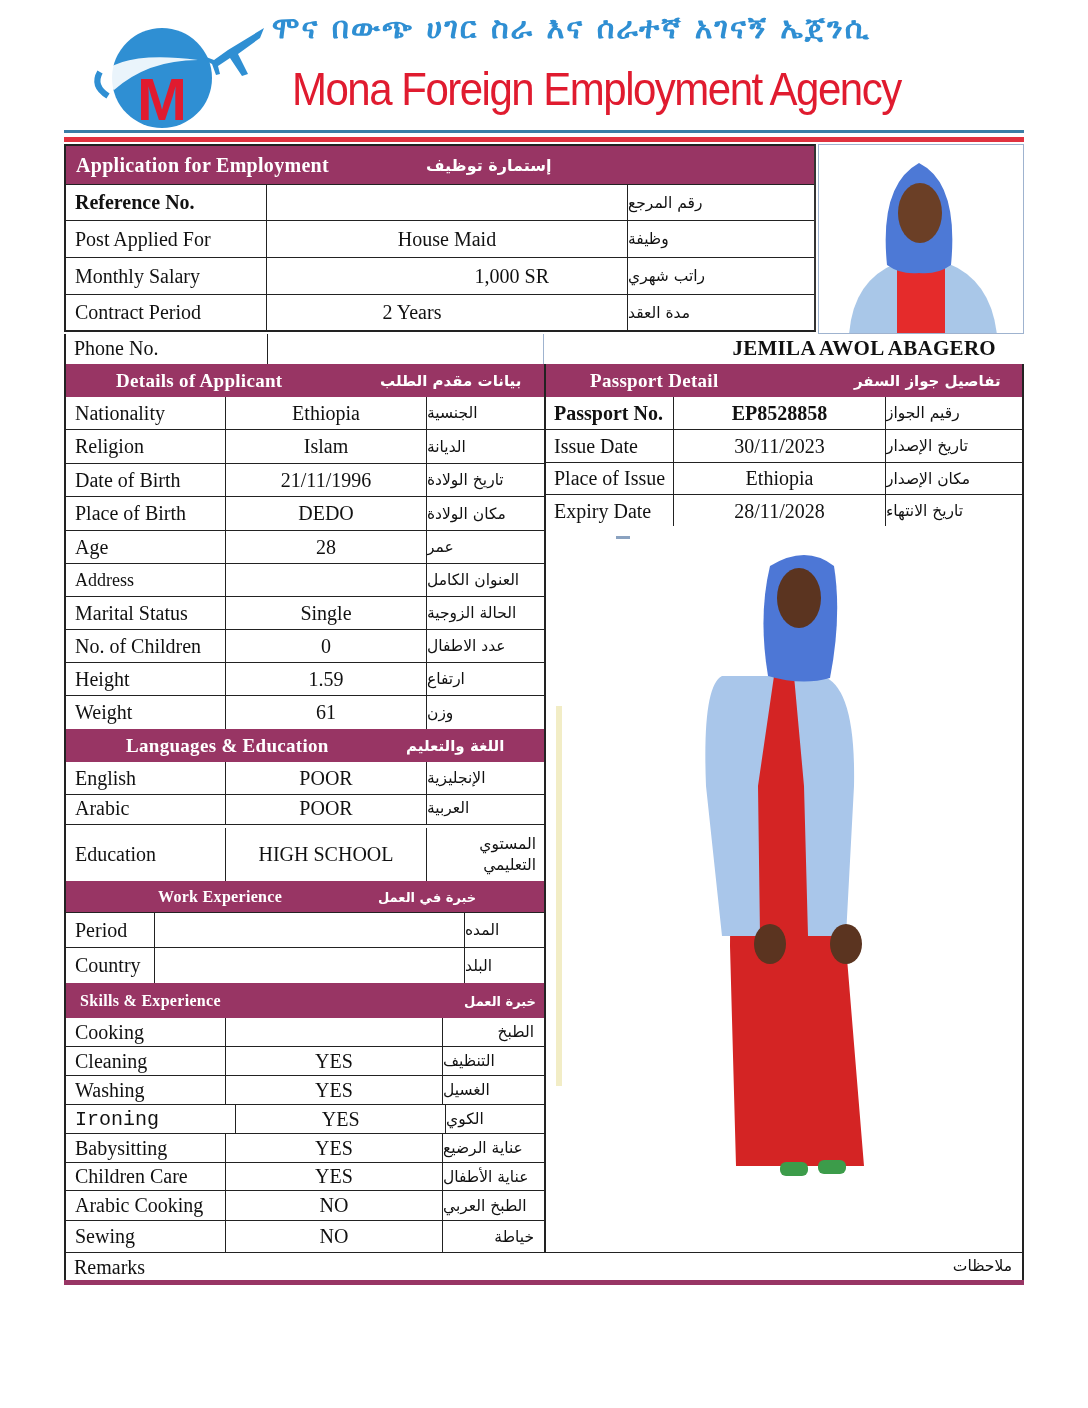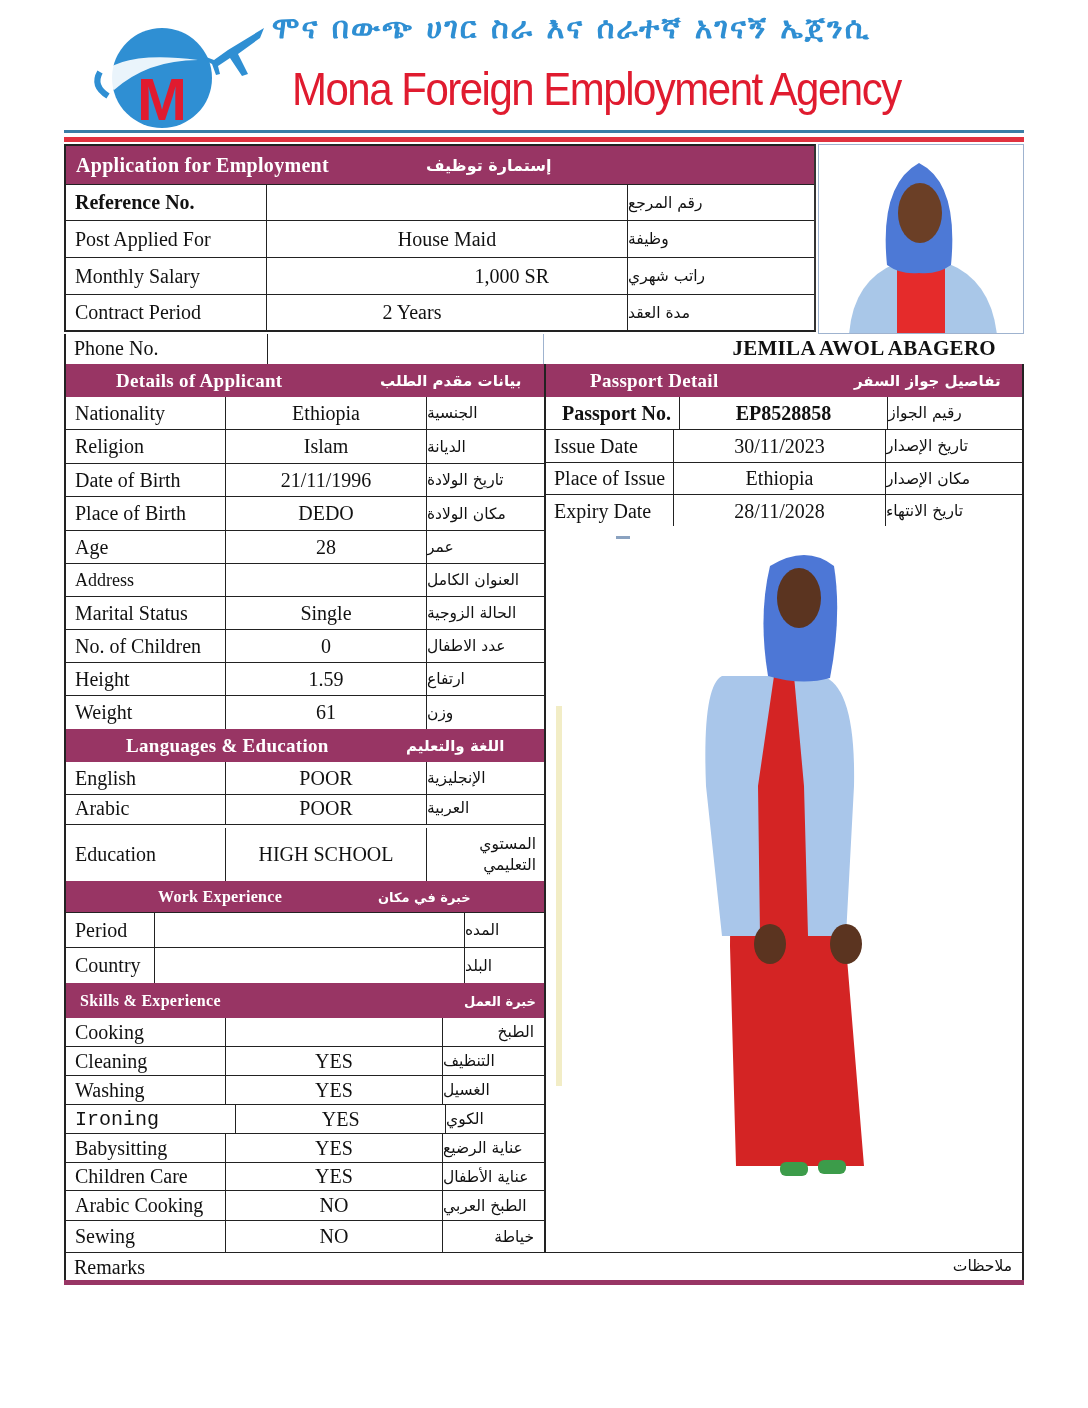--- a/index.html
+++ b/index.html
@@ -175,21 +175,21 @@
     <div class="cell ar" style="width:117px;">العربية</div>
   </div>
   <div class="row" style="left:0;top:464px;width:478px;height:53px;border-bottom:none;">
     <div class="cell lbl" style="width:160px;">Education</div>
     <div class="cell val" style="width:201px;">HIGH SCHOOL</div>
     <div class="cell ar" style="width:117px;white-space:normal;line-height:1.3;text-align:right;padding-right:8px;">المستوي التعليمي</div>
   </div>
 
   <div class="band" style="left:0;top:517px;width:478px;height:31px;">
     <span class="en" style="left:92px;font-size:16px;">Work Experience</span>
-    <span class="ar" style="left:312px;font-size:13px;">خبرة في مكان</span>
+    <span class="ar" style="left:312px;font-size:13px;">خبرة في العمل</span>
   </div>
   <div class="row" style="left:0;top:548px;width:478px;height:36px;border-top:1.5px solid #222;">
     <div class="cell lbl" style="width:89px;">Period</div>
     <div class="cell val" style="width:310px;"></div>
     <div class="cell ar" style="width:79px;">المده</div>
   </div>
   <div class="row" style="left:0;top:584px;width:478px;height:35px;border-bottom:none;">
     <div class="cell lbl" style="width:89px;">Country</div>
     <div class="cell val" style="width:310px;"></div>
     <div class="cell ar" style="width:79px;">البلد</div>
@@ -240,21 +240,21 @@
     <div class="cell ar" style="width:101px;justify-content:flex-start;padding-left:8px;">خياطة</div>
   </div>
 </div>
 
 <div class="right">
   <div class="band" style="left:0;top:0;width:476px;height:33px;">
     <span class="en" style="left:44px;font-size:19px;">Passport Detail</span>
     <span class="ar" style="left:308px;font-size:15px;">تفاصيل جواز السفر</span>
   </div>
   <div class="row" style="left:0;top:33px;width:476px;height:33px;">
-    <div class="cell lbl bold" style="width:128px;padding-left:8px;margin-left:8px;">Passport No.</div>
+    <div class="cell lbl bold" style="width:128px;padding-left:8px;">Passport No.</div>
     <div class="cell val bold" style="width:212px;">EP8528858</div>
     <div class="cell ar" style="width:136px;">رقيم الجواز</div>
   </div>
   <div class="row" style="left:0;top:66px;width:476px;height:33px;">
     <div class="cell lbl" style="width:128px;padding-left:8px;">Issue Date</div>
     <div class="cell val" style="width:212px;">30/11/2023</div>
     <div class="cell ar" style="width:136px;">تاريخ الإصدار</div>
   </div>
   <div class="row" style="left:0;top:99px;width:476px;height:32px;">
     <div class="cell lbl" style="width:128px;padding-left:8px;">Place of Issue</div>

